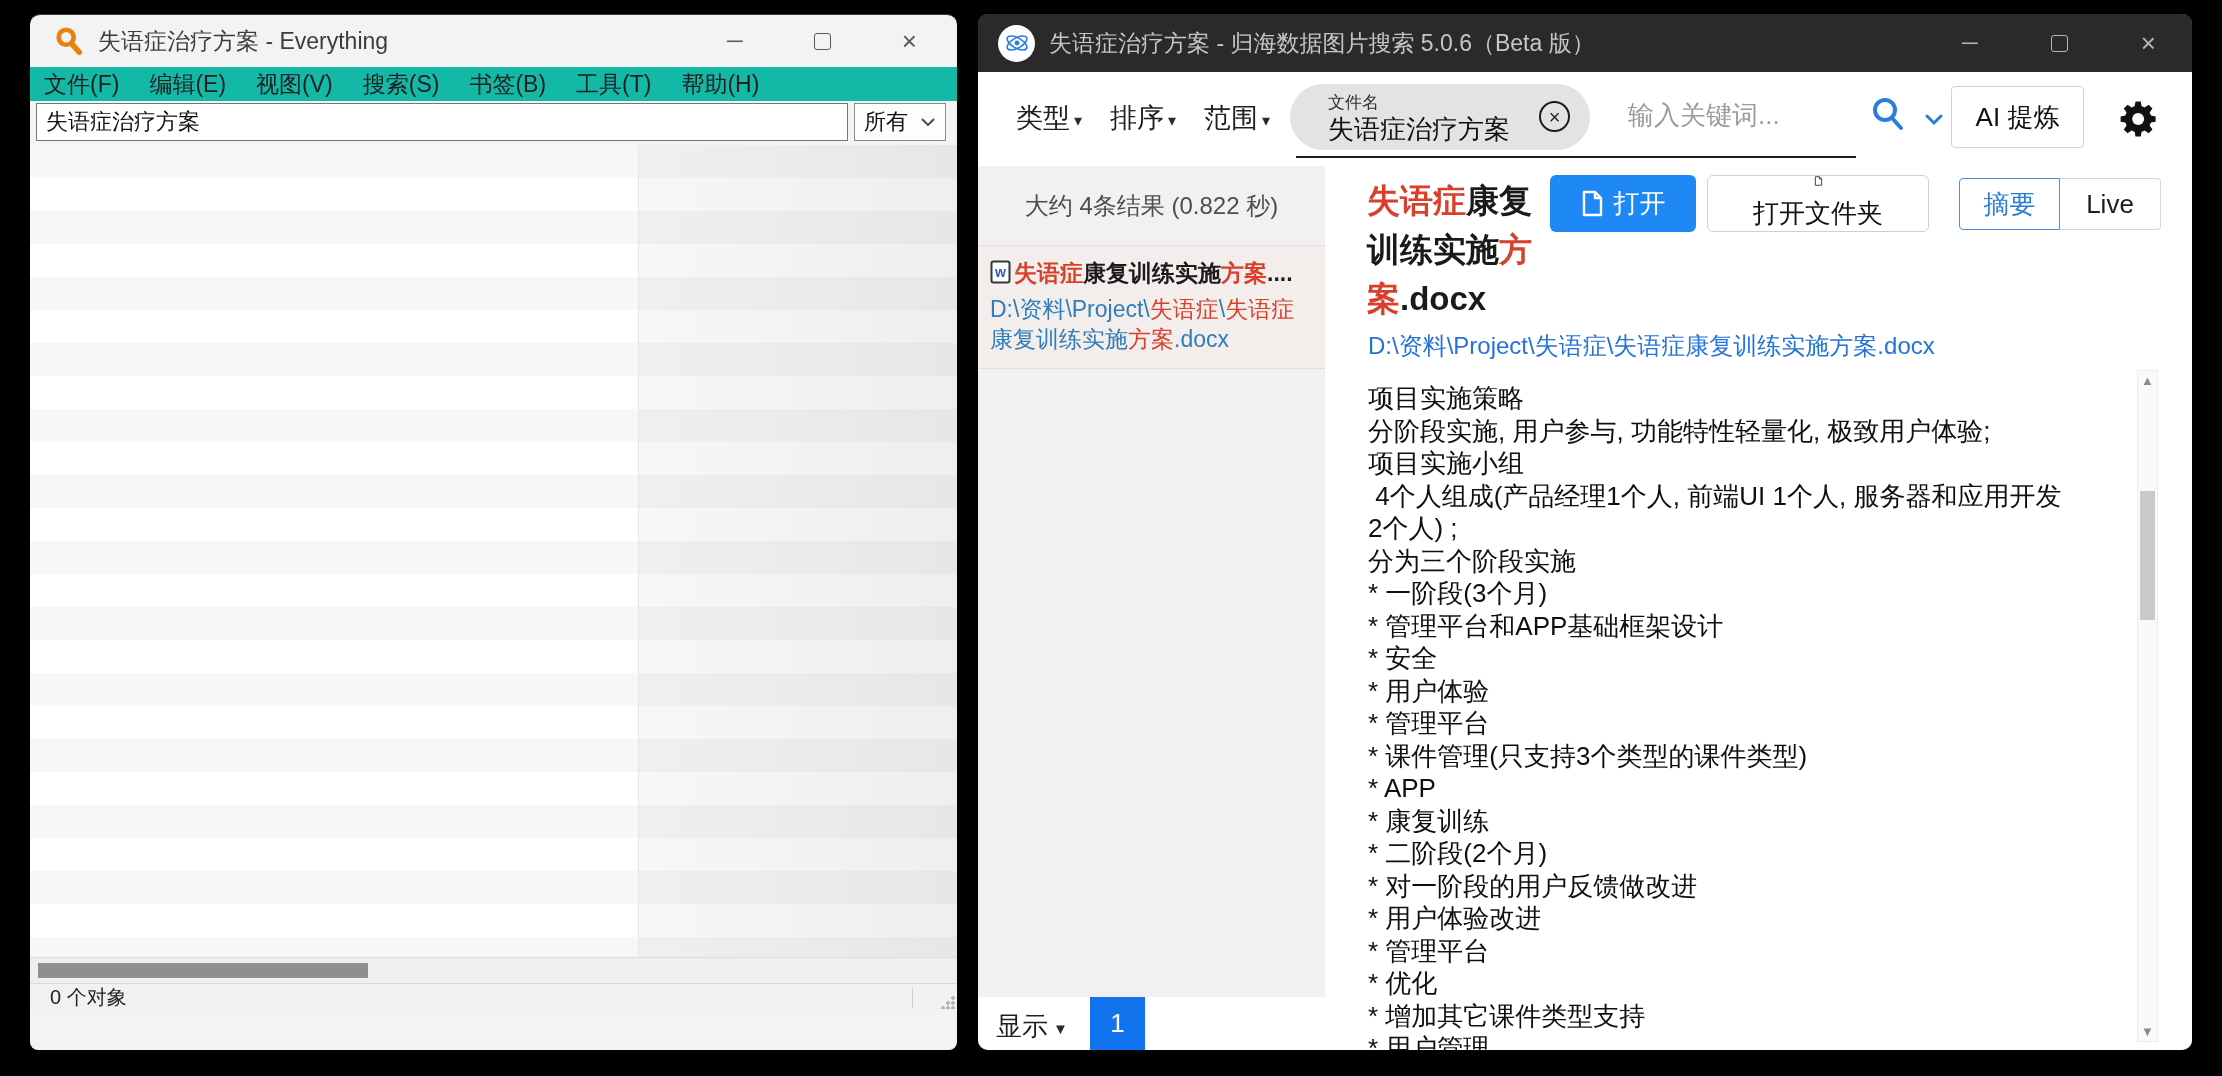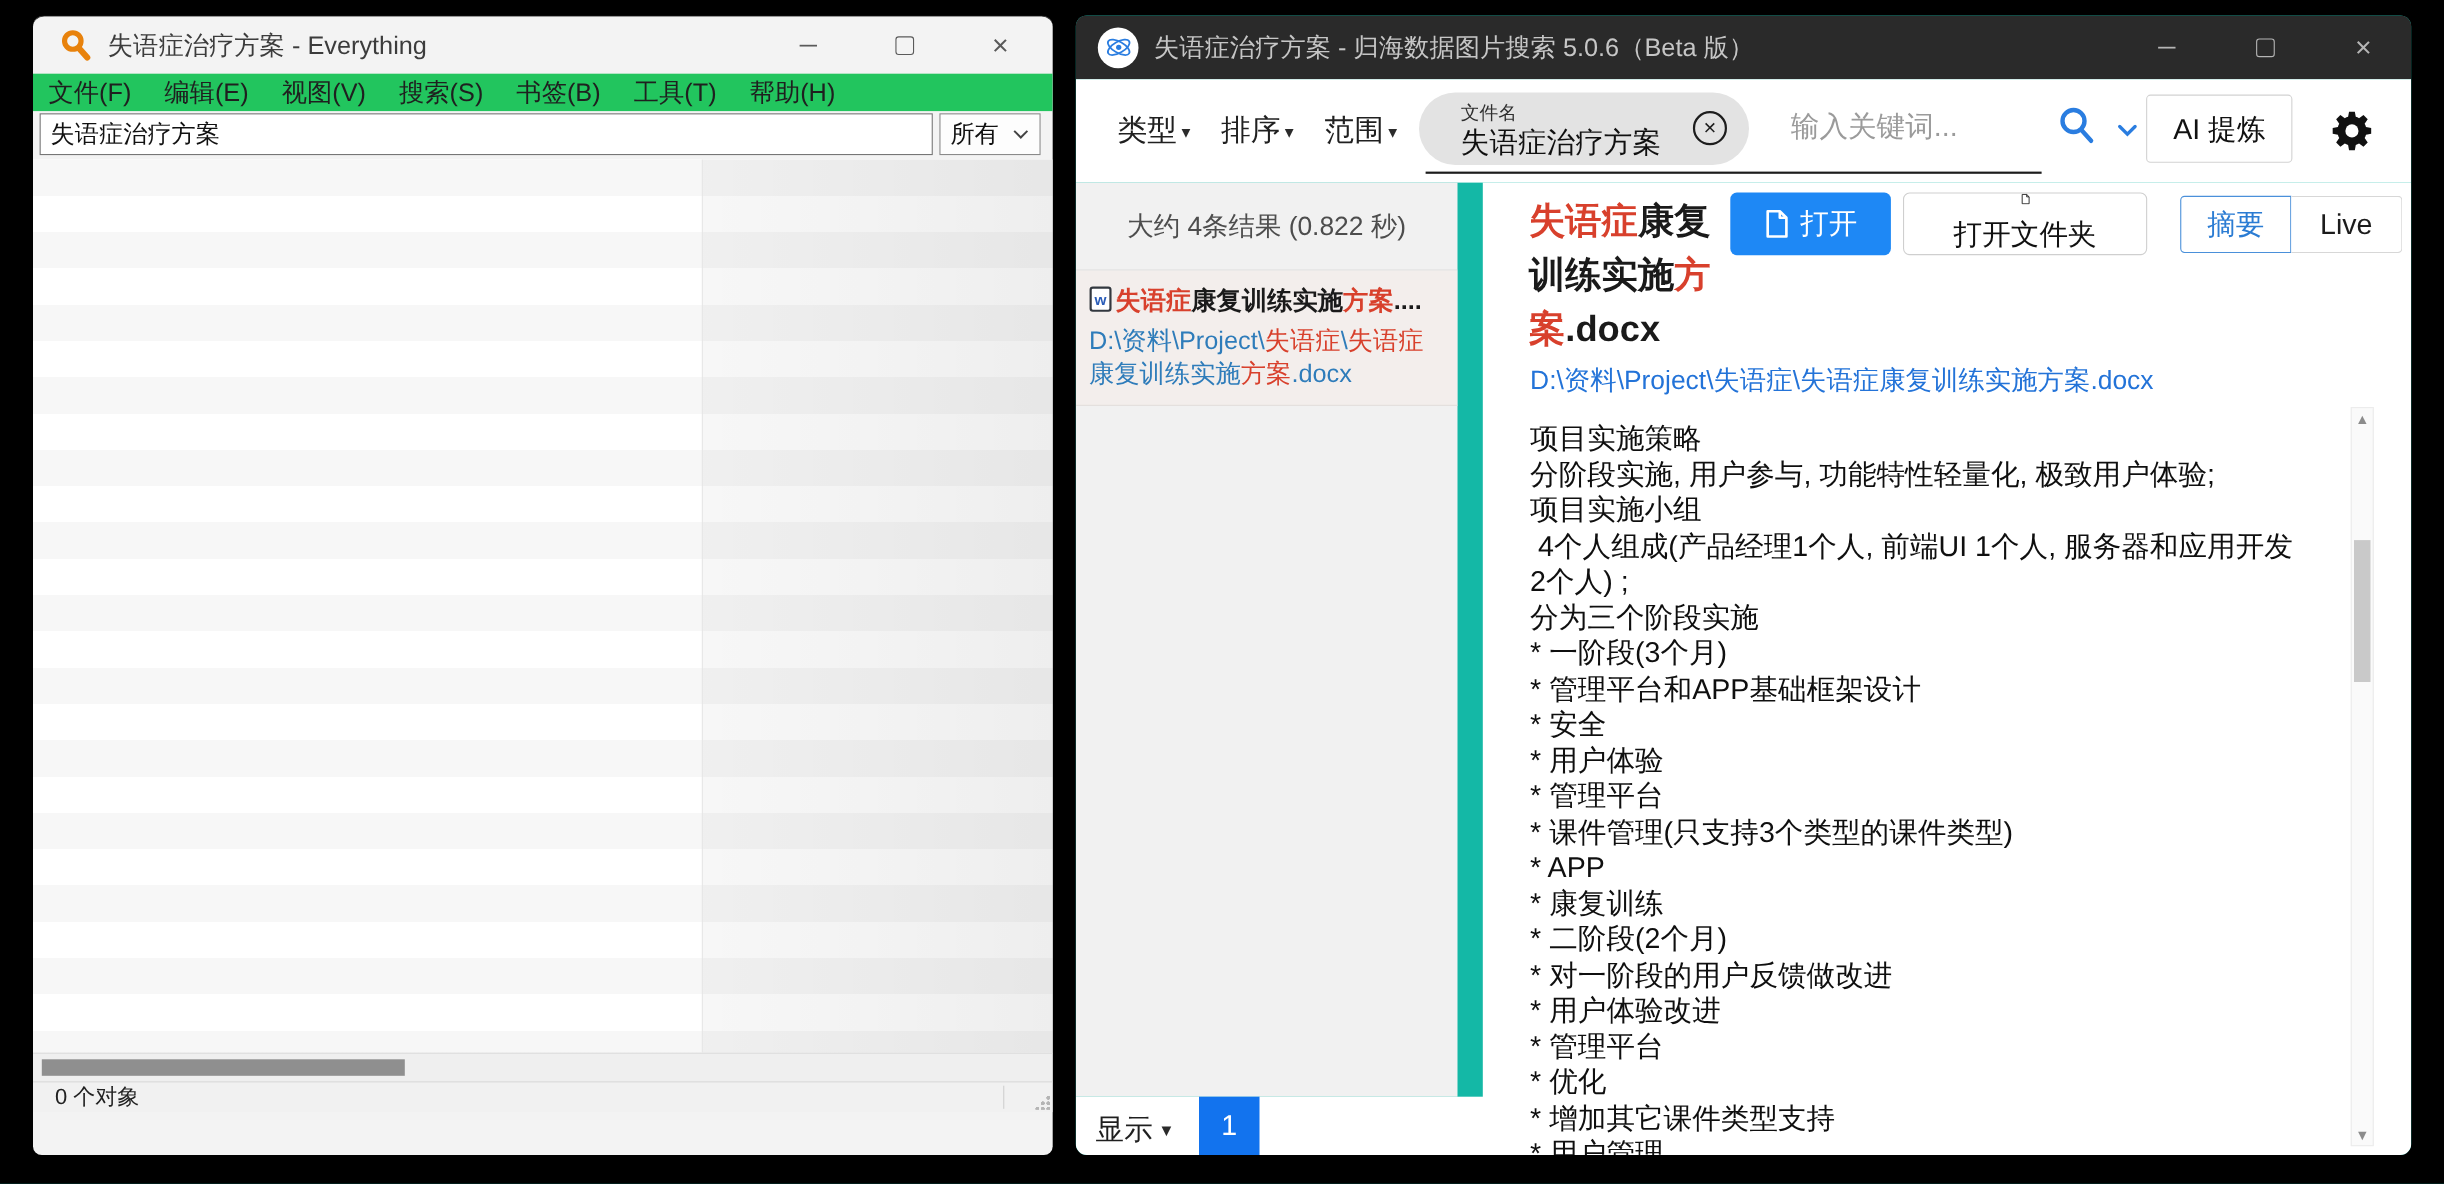--- a/index.html
+++ b/index.html
@@ -11,21 +11,21 @@
   .win-left { position:absolute; left:30px; top:14px; width:927px; height:1036px;
     background:#f3f3f3; border-radius:10px 10px 8px 8px; overflow:hidden;
     border-top:1px solid #3a3a3a; }
   .lw-titlebar { position:relative; height:52px; display:flex; align-items:center; padding-left:24px; }
   .lw-appicon { width:30px; height:30px; }
   .lw-title { margin-left:14px; font-size:23px; color:#3c3c3c; }
   .lw-controls { position:absolute; right:10px; top:0; height:52px; width:250px;
     display:flex; align-items:center; justify-content:space-between; padding:0 30px; }
   .ctl { color:#5a5a5a; font-size:22px; line-height:1; cursor:default; }
   .ctl-box { width:17px; height:17px; border:1.5px solid #5a5a5a; border-radius:3px; }
-  .lw-menubar { height:34px; display:flex; align-items:center; gap:30px; padding-left:14px; background:#22c55e; }
+  .lw-menubar { height:34px; display:flex; align-items:center; gap:30px; padding-left:14px; background:#14b8a6; }
   .lw-menu-item { font-size:23px; color:#1f1f1f; }
   .lw-searchrow { display:flex; padding:2px 6px 4px 6px; align-items:center; }
   .lw-search { width:812px; height:38px; border:1px solid #767676; background:#fff;
     font-size:22px; padding:0 9px; font-family:inherit; color:#111; outline:none; }
   .lw-dropdown { width:92px; height:38px; margin-left:6px; background:#fdfdfd; border:1px solid #8a8a8a;
     display:flex; align-items:center; justify-content:space-between; padding:0 9px; font-size:22px; color:#111; }
   .lw-header { position:relative; height:40px; background:#fcfcfc; border-bottom:1px solid #e8e8e8; }
   .col-name { position:absolute; left:12px; top:9px; font-size:22px; color:#333; }
   .col-mtime { position:absolute; left:620px; top:9px; font-size:22px; color:#333; }
   .col-mtime-cell { position:absolute; left:608px; top:0; bottom:0; right:0; border-left:1px solid #e2e2e2; }
@@ -91,21 +91,21 @@
   .hl-red { color:var(--highlight-red,#d8402c); }
   .hl-black { color:#1a1a1a; }
   .hl-blue { color:var(--result-path-blue,#2e7cba); }
   .wicon { display:inline-block; vertical-align:-3px; margin-right:3px; }
 
   .rw-bottombar { position:absolute; left:0; bottom:0; width:600px; height:53px; background:#fff; }
   .rw-show { position:absolute; left:18px; top:12px; font-size:26px; color:#1f1f1f; display:flex; align-items:center; gap:5px; }
   .rw-page1 { position:absolute; left:112px; top:0; width:55px; height:53px; background:var(--page-badge-blue,#1273ee);
     color:#fff; font-size:26px; display:flex; align-items:center; justify-content:center; }
 
-  .rw-main { position:absolute; left:347px; top:0; right:0; bottom:0; background:#fff; overflow:hidden;margin-left:23px; }
+  .rw-main { position:absolute; left:347px; top:0; right:0; bottom:0; background:#fff; overflow:hidden; }
   .rw-doc-title { position:absolute; left:42px; top:10px; width:192px; font-size:33px; font-weight:bold;
     line-height:49px; word-break:break-all; color:#141414; }
   .btn-open { position:absolute; left:225px; top:9px; width:146px; height:57px;
     background:var(--accent-blue,#1e88f5); border-radius:6px; color:#fff; font-size:26px;
     display:flex; align-items:center; justify-content:center; gap:10px; }
   .btn-openfolder { position:absolute; left:382px; top:9px; width:222px; height:57px; background:#fff;
     border:1px solid #cfcfcf; border-radius:6px; color:#111; font-size:26px;
     display:flex; align-items:center; justify-content:center; gap:10px;flex-direction:column; }
   .rw-tabs { position:absolute; left:634px; top:12px; height:52px; display:flex; }
   .tab-summary { width:101px; border:1px solid #4a90da; color:#2b7cd3; background:#fff; font-size:26px;

